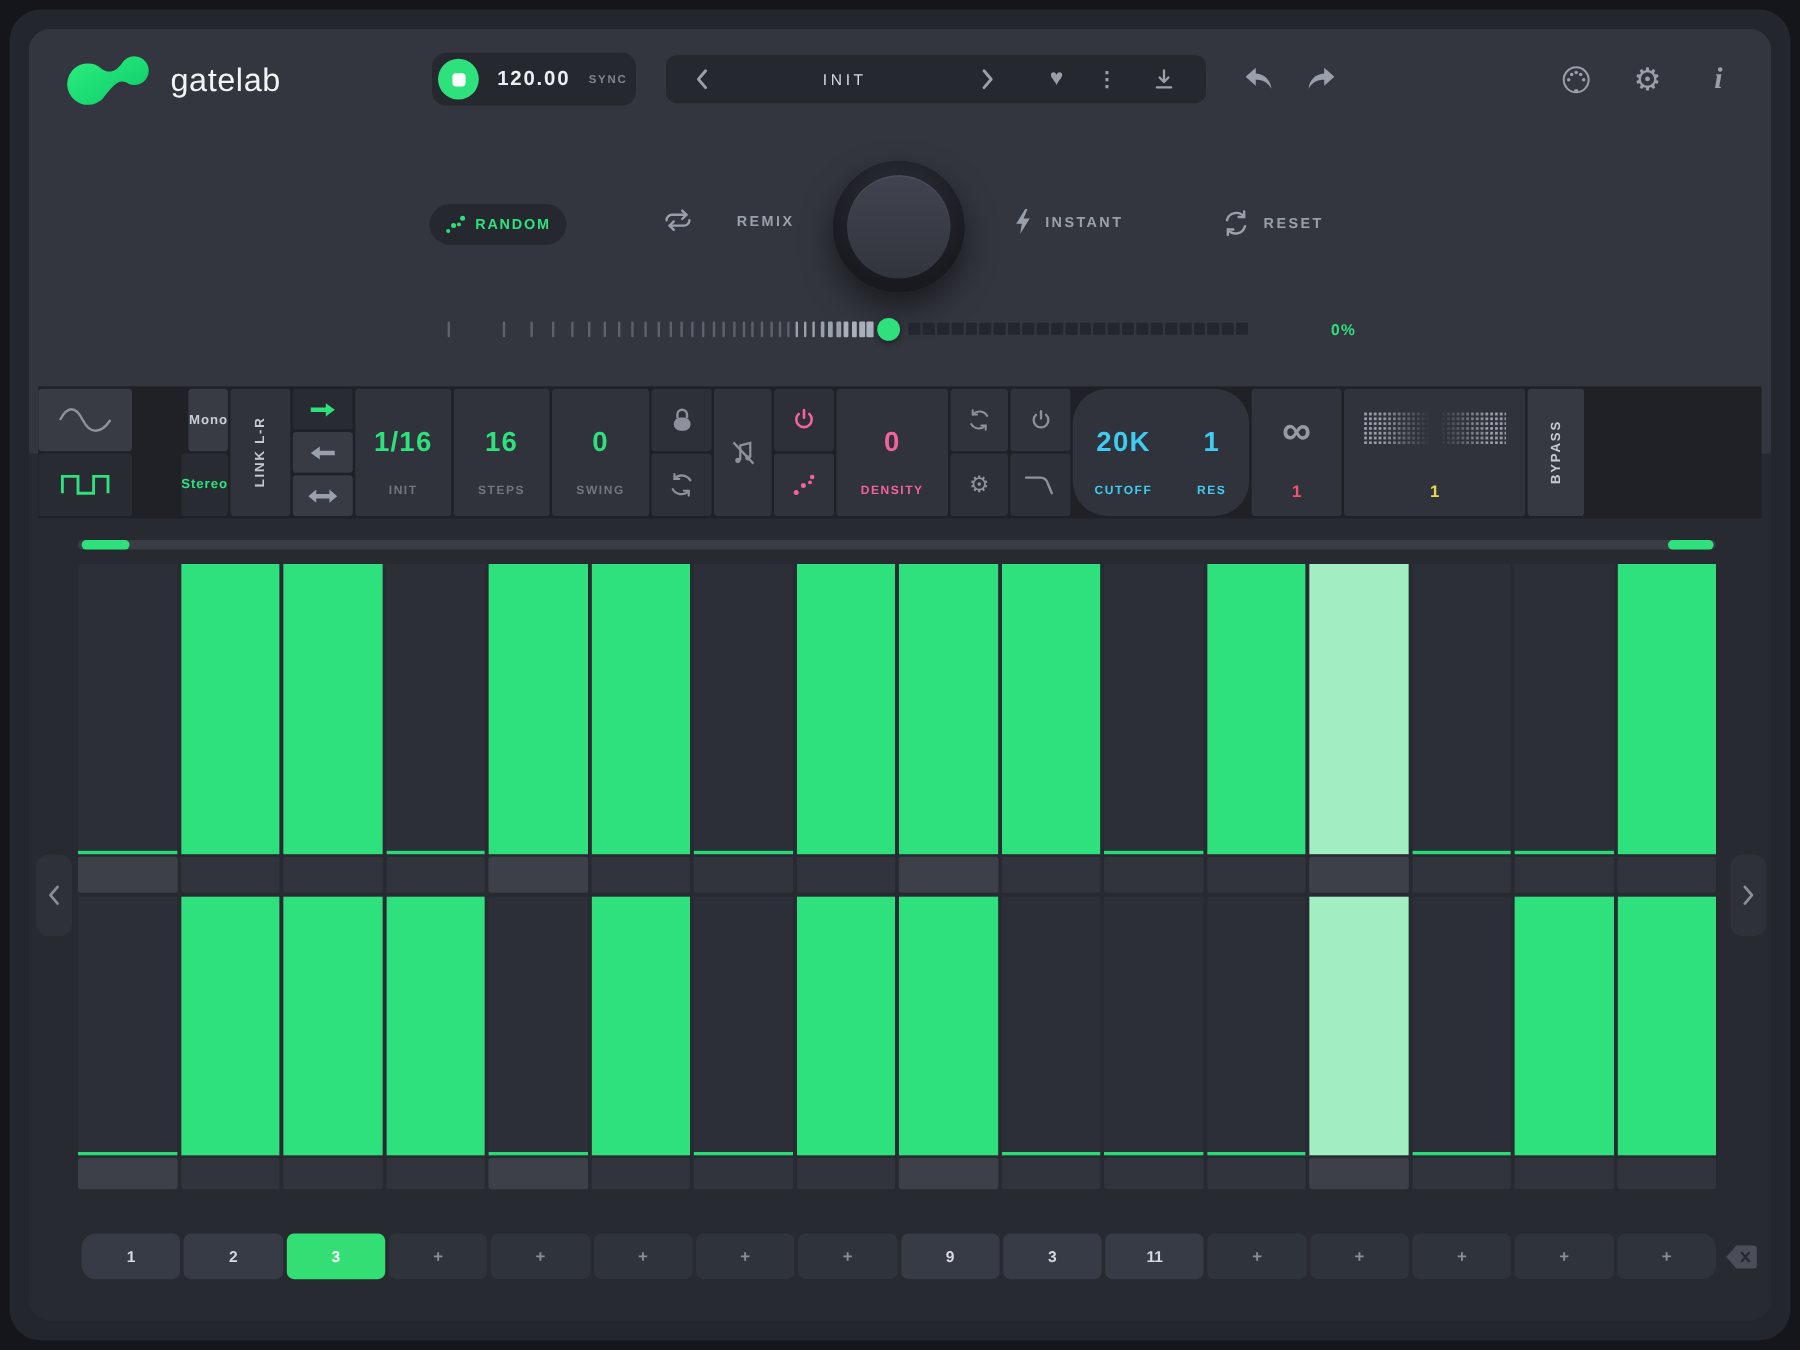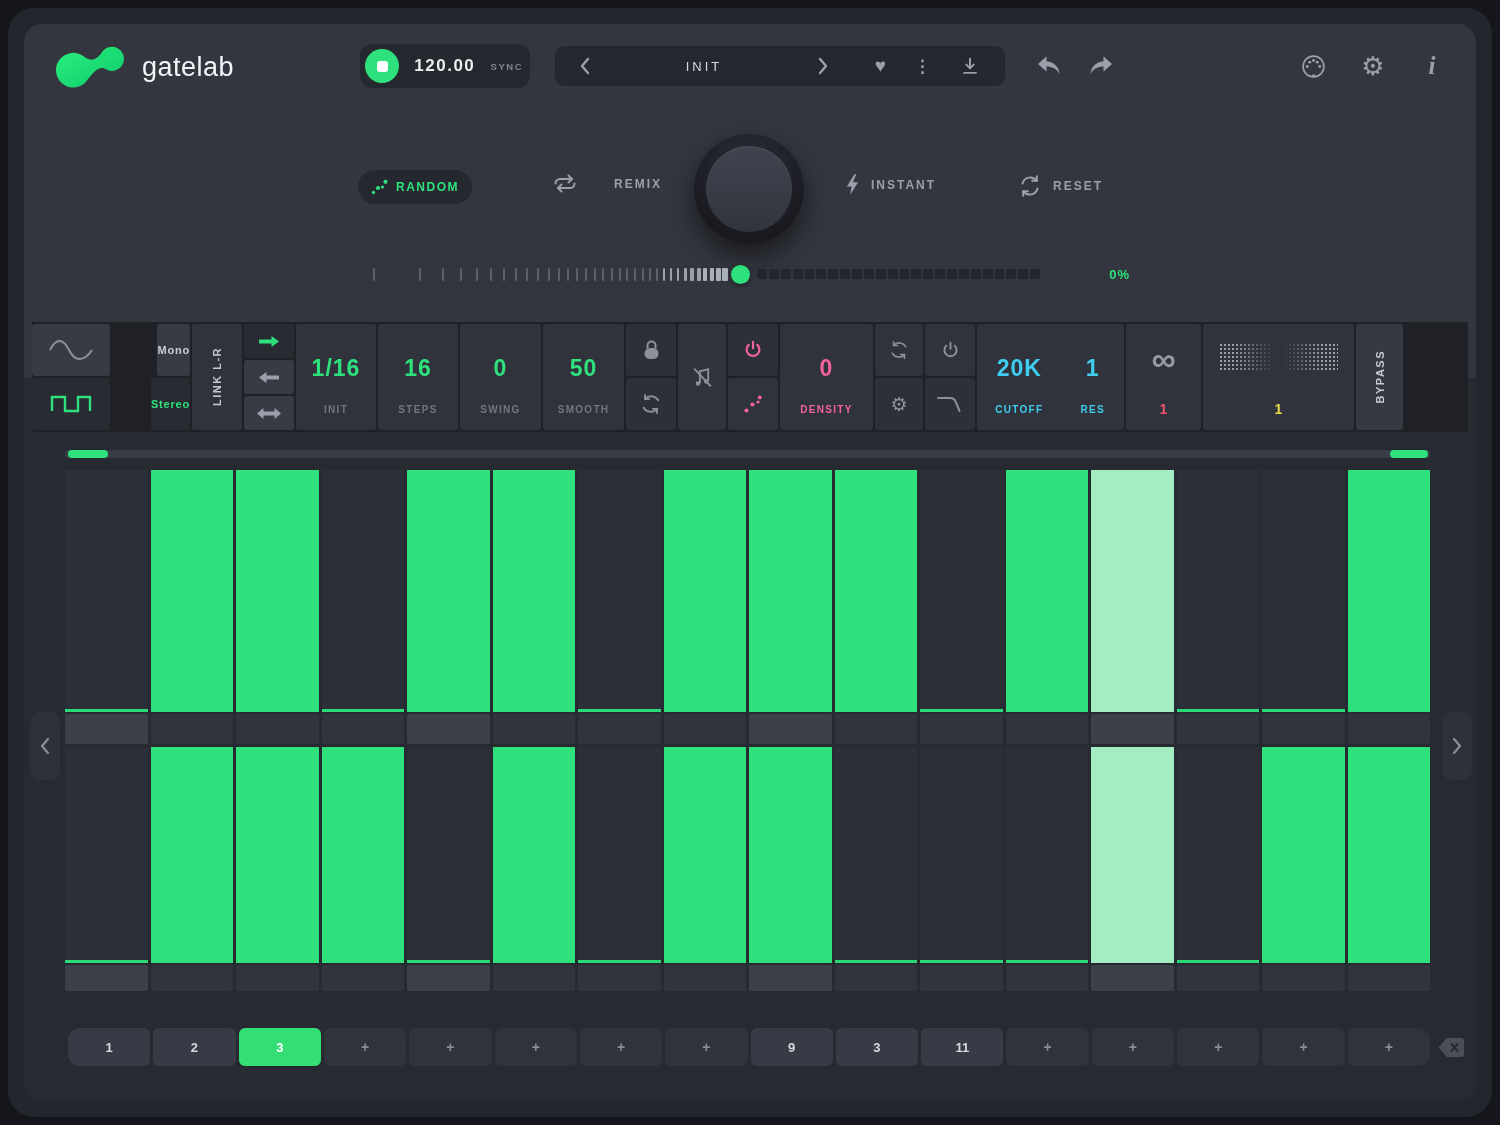--- a/index.html
+++ b/index.html
@@ -337,24 +337,20 @@
       <div class="lbl">INIT</div>
     </div>
     <div class="cell" style="flex-basis:80px;">
       <div class="val">16</div>
       <div class="lbl">STEPS</div>
     </div>
     <div class="cell" style="flex-basis:81px;">
       <div class="val">0</div>
       <div class="lbl">SWING</div>
     </div>
-    <div class="cell" style="flex-basis:81px;">
-      <div class="val">50</div>
-      <div class="lbl">SMOOTH</div>
-    </div>
 
     <div class="cell vcell" style="flex-basis:50px;">
       <div class="sub" style="background:#2d3038;">
         <svg width="19" height="22" viewBox="0 0 19 22">
               <path d="M5.5 9.5 V6.5 a4 4 0 0 1 8 0 V9.5" fill="none" stroke="#8d919b" stroke-width="2"></path>
               <rect x="2.5" y="9" width="14" height="11" rx="5.5" fill="#8d919b"></rect>
             </svg>
       </div>
       <div class="sub" style="background:#2d3038;">
         <svg width="22" height="22" viewBox="0 0 24 24" fill="none" stroke="#8d919b" stroke-width="2" stroke-linecap="round">
@@ -418,21 +414,21 @@
               <path d="M7.2 6.4 a7 7 0 1 0 9.6 0"></path>
             </svg>
       </div>
       <div class="sub" style="background:#2d3038;">
         <svg width="30" height="22" viewBox="0 0 30 22" fill="none" stroke="#8d919b" stroke-width="2" stroke-linecap="round">
               <path d="M3 5 H15 q4.5 0 6 4.5 L24.5 18"></path>
             </svg>
       </div>
     </div>
 
-    <div class="cell duo" style="flex-basis:147px;">
+    <div class="cell duo" style="flex-basis:147px;border-radius:29px;">
       <div style="flex:1.35;">
         <div class="val cyanval">20K</div>
         <div class="lbl cyanlbl">CUTOFF</div>
       </div>
       <div>
         <div class="val cyanval">1</div>
         <div class="lbl cyanlbl">RES</div>
       </div>
     </div>
 

